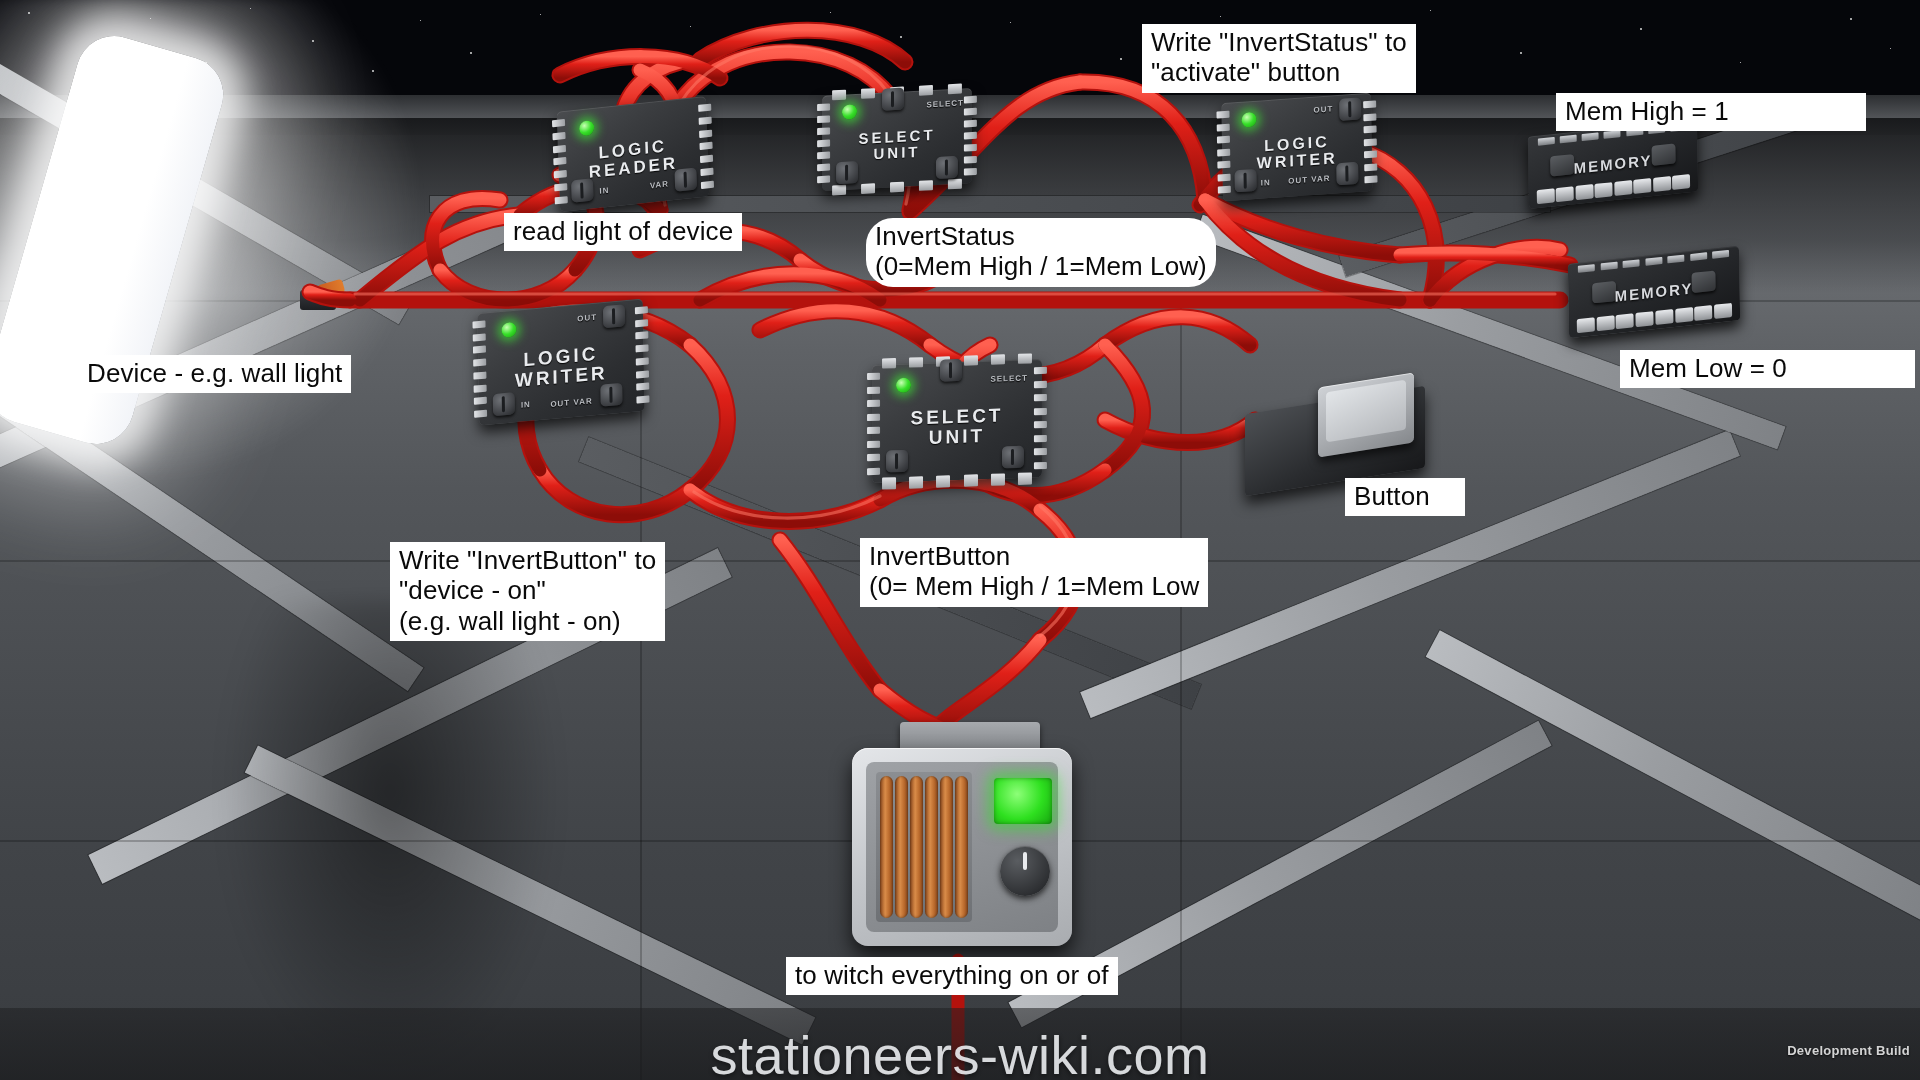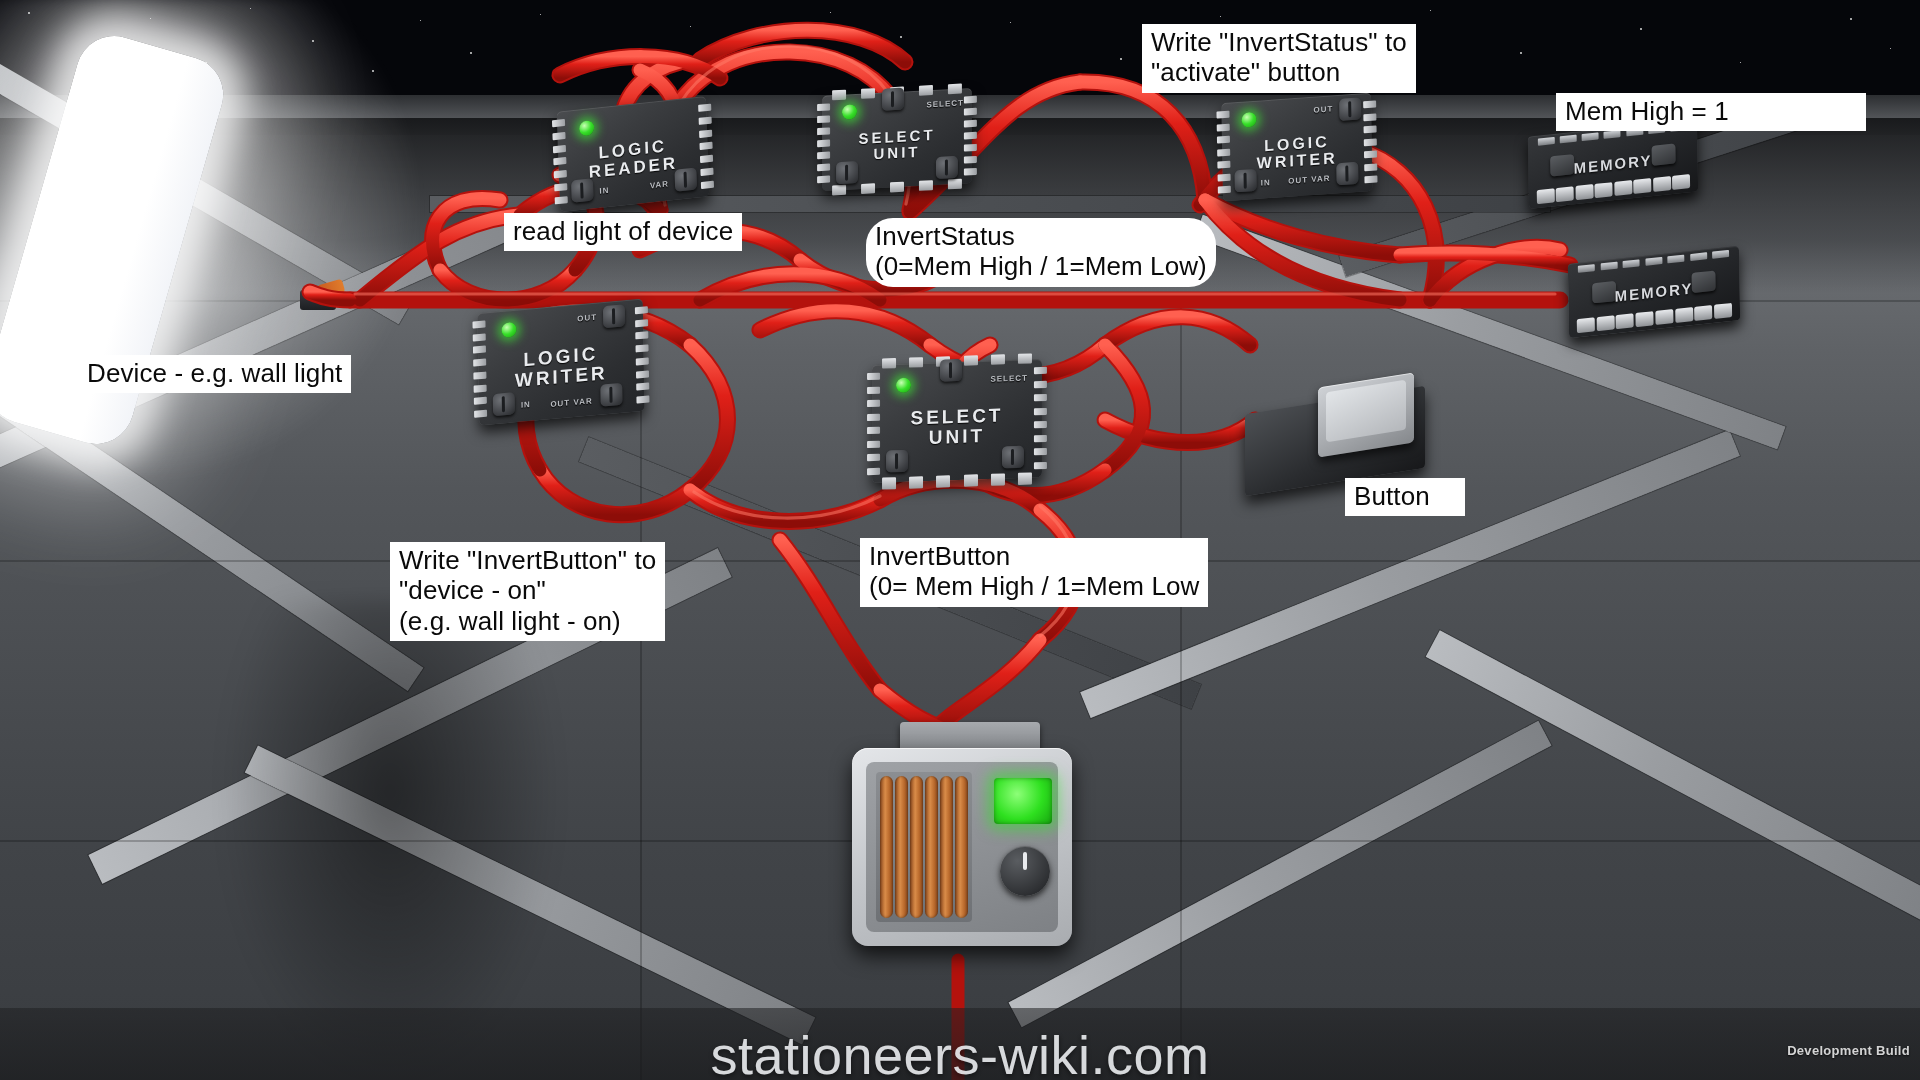--- a/index.html
+++ b/index.html
@@ -674,30 +674,32 @@
   <div class="note" style="left:1142px;top:24px;">Write "InvertStatus" to
 "activate" button</div>
 
   <div class="note" style="left:1556px;top:93px;width:310px;">Mem High = 1</div>
 
   <div class="note" style="left:504px;top:213px;">read light of device</div>
 
   <div class="note" style="left:866px;top:218px;border-radius:27px;">InvertStatus
 (0=Mem High / 1=Mem Low)</div>
 
+  <div class="note" style="left:1620px;top:350px;width:295px;">Mem Low = 0</div>
 
   <div class="note" style="left:78px;top:355px;">Device - e.g. wall light</div>
 
   <div class="note" style="left:1345px;top:478px;width:120px;">Button</div>
 
   <div class="note" style="left:390px;top:542px;">Write "InvertButton" to
 "device - on"
 (e.g. wall light - on)</div>
 
   <div class="note" style="left:848px;top:538px;margin-left:12px;">InvertButton
 (0= Mem High / 1=Mem Low</div>
 
+  <div class="note" style="left:786px;top:957px;">to witch everything on or of</div>
 
   <div class="wiki-band"></div>
   <div class="wiki-mark">stationeers-wiki.com</div>
   <div class="dev-build">Development Build</div>
 
 </div>
 
 </body></html>

